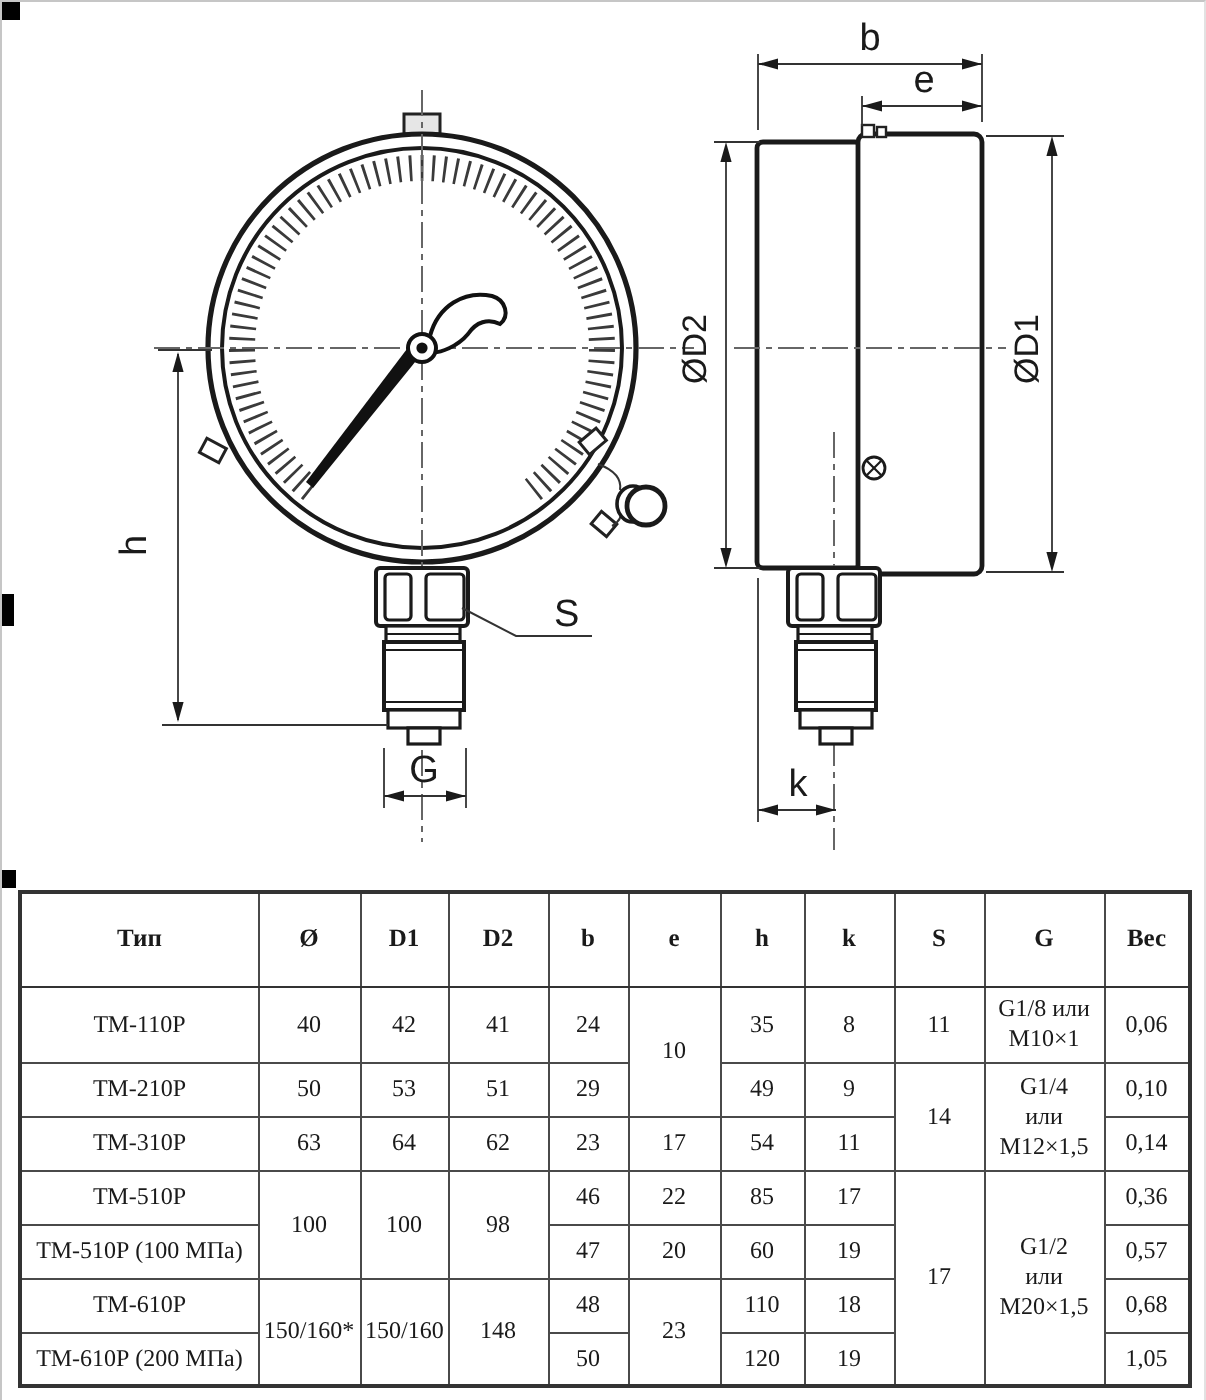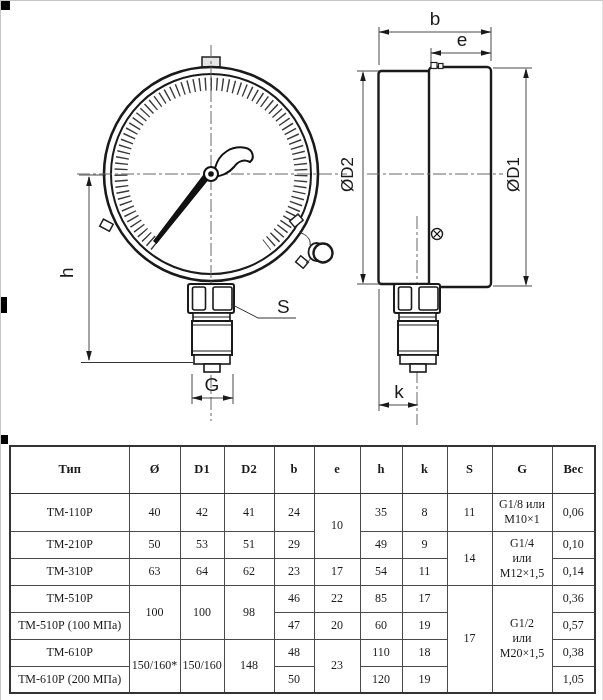--- a/index.html
+++ b/index.html
@@ -282,21 +282,21 @@
       </tr>
       <tr>
         <td>ТМ-610Р</td>
         <td rowspan="2">150/160*</td>
         <td rowspan="2">150/160</td>
         <td rowspan="2">148</td>
         <td>48</td>
         <td rowspan="2">23</td>
         <td>110</td>
         <td>18</td>
-        <td>0,38</td>
+        <td>0,68</td>
       </tr>
       <tr>
         <td>ТМ-610Р (200 МПа)</td>
         <td>50</td>
         <td>120</td>
         <td>19</td>
         <td>1,05</td>
       </tr>
     </tbody>
   </table>

